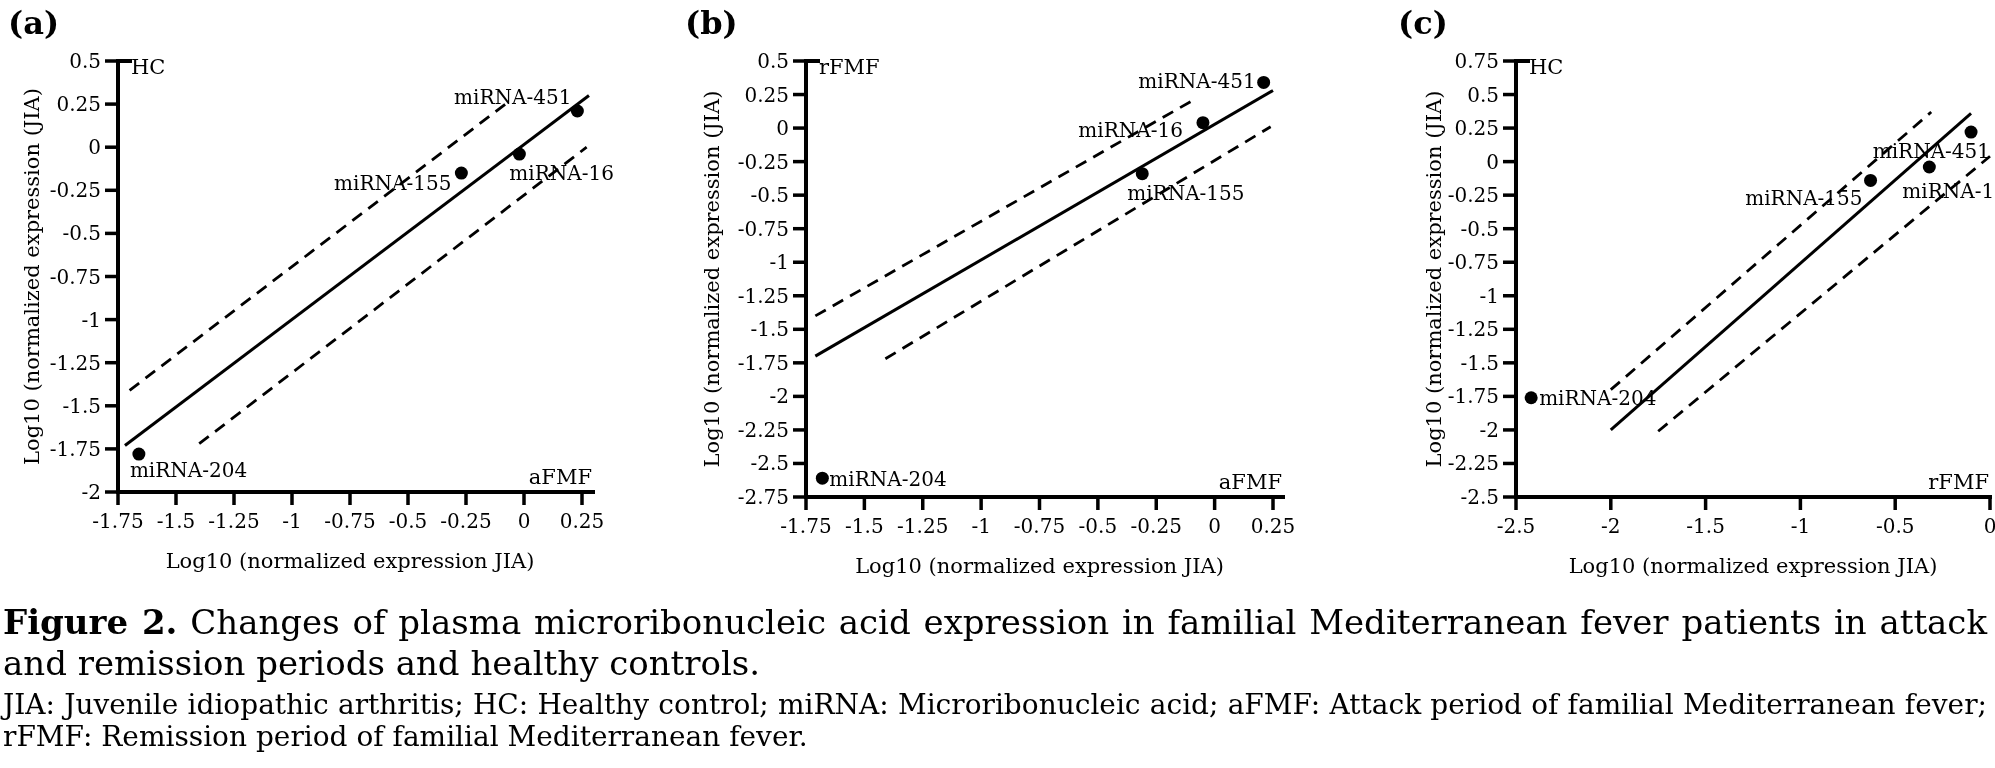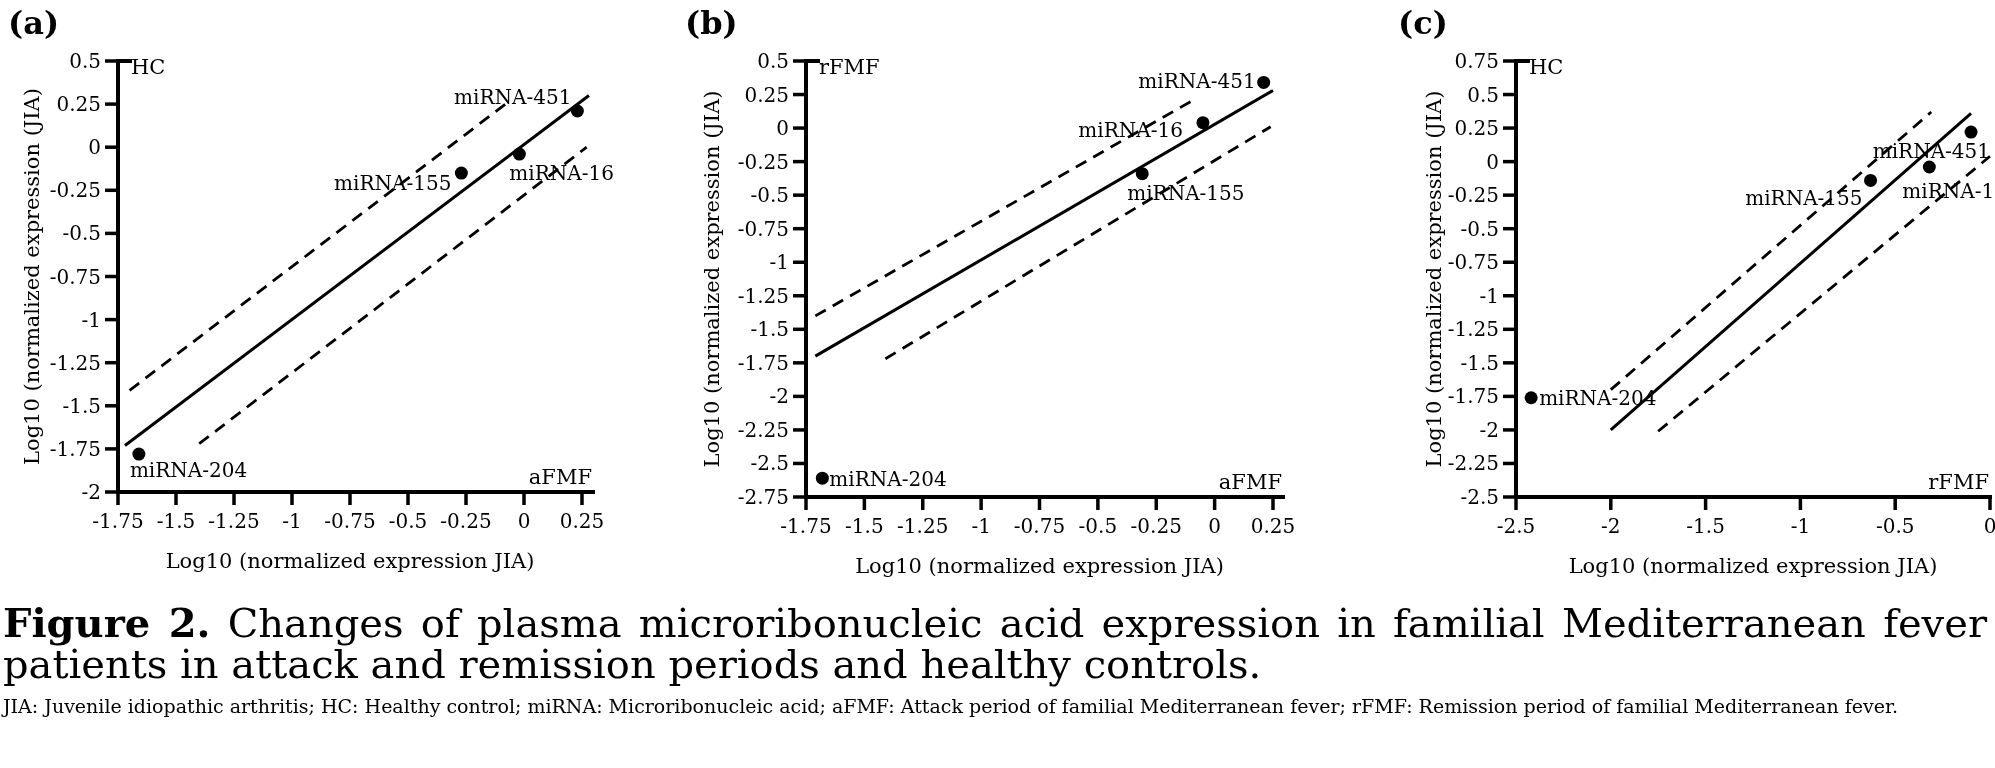--- a/index.html
+++ b/index.html
@@ -13,23 +13,23 @@
   #panel-1{left:660px;}
   #panel-2{left:1330px;}
   svg{display:block;}
   svg text{fill:#000;font-family:"DejaVu Serif", serif;}
   .tick-label{font-size:20px;}
   .axis-title{font-size:21px;}
   .corner-label{font-size:21px;}
   .pt-label{font-size:20px;}
   .panel-letter{font-size:32px;font-weight:bold;}
   .caption{position:absolute;top:602px;left:0;width:1995px;box-sizing:border-box;padding:0 8px 0 3px;}
-  .cap-main{margin:0;font-size:40px;line-height:41px;text-align:justify;}
+  .cap-main{margin:0;font-size:34px;line-height:41px;text-align:justify;}
   .cap-bold{font-weight:bold;}
-  .cap-foot{margin:5px 0 0 0;font-size:19px;line-height:32px;text-align:justify;}
+  .cap-foot{margin:5px 0 0 0;font-size:28px;line-height:32px;text-align:justify;}
 </style>
 </head>
 <body>
 
 <div class="panels">
   <figure id="panel-0">
     <svg id="chart-0" width="660" height="600" viewBox="0 0 660 600">
         <line x1="129.60000000000002" y1="390.284" x2="505.44" y2="104.1" stroke="#000000" stroke-width="2.8" stroke-dasharray="12 8"></line>
         <line x1="199.20000000000002" y1="443.72799999999995" x2="586.64" y2="147.2" stroke="#000000" stroke-width="2.8" stroke-dasharray="12 8"></line>
         <line x1="124.96000000000001" y1="445.452" x2="588.96" y2="95.48" stroke="#000000" stroke-width="3"></line>

